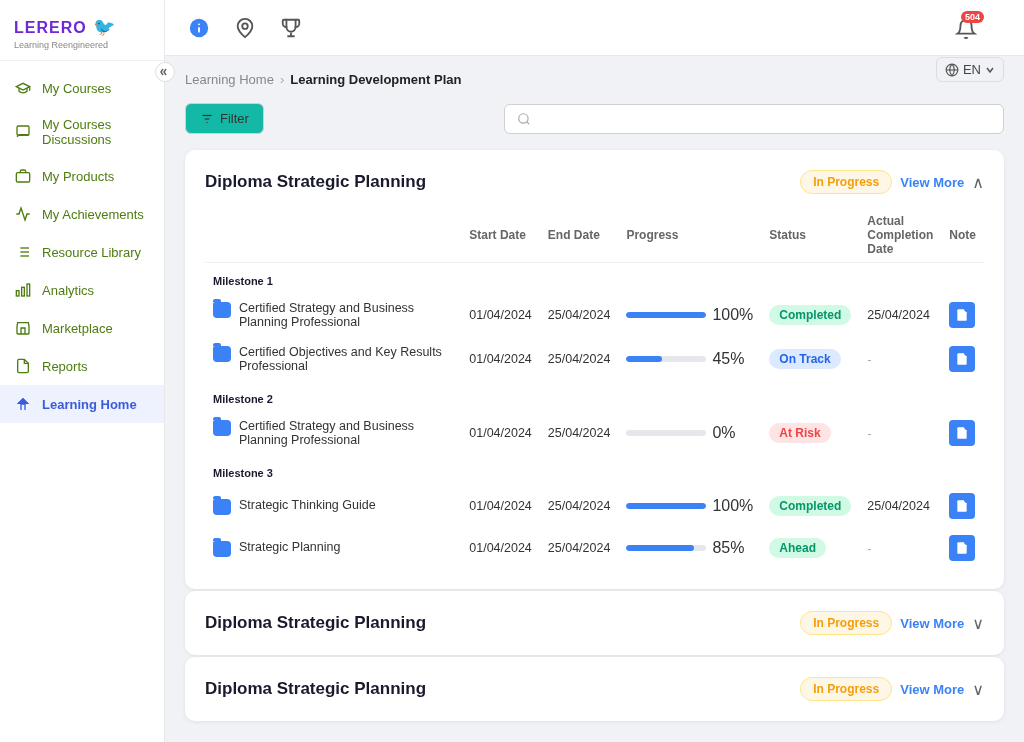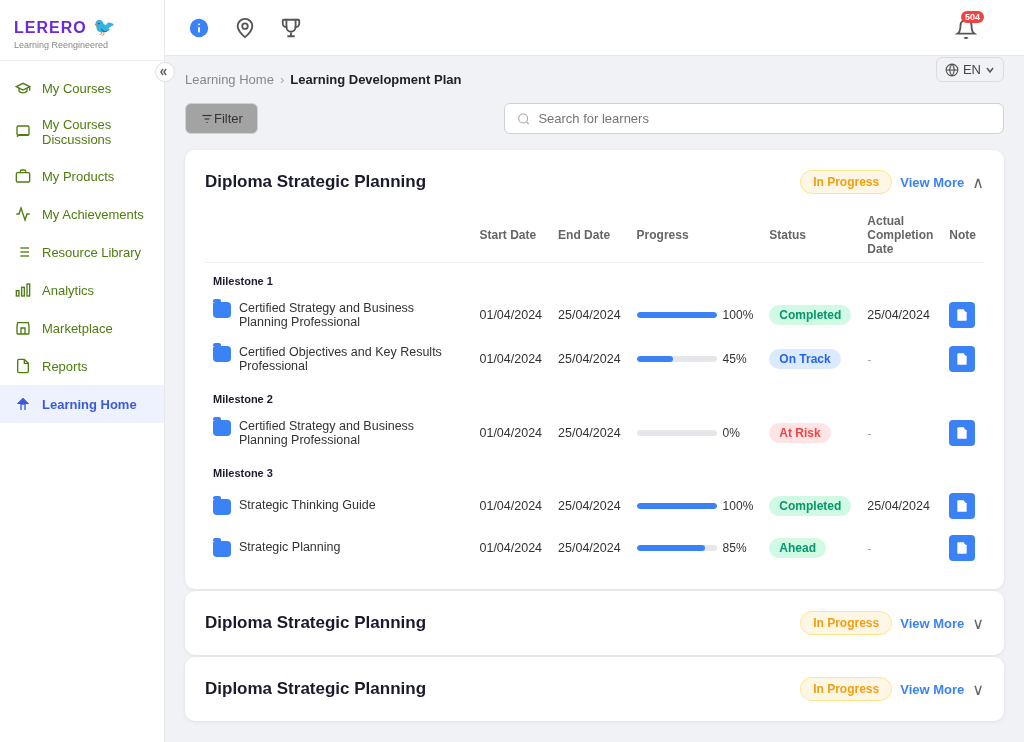--- a/index.html
+++ b/index.html
@@ -206,26 +206,27 @@
     
     .filter-row {
       display: flex;
       align-items: center;
       gap: 12px;
       margin-bottom: 16px;
     }
     .filter-btn {
       display: flex;
       align-items: center;
+      gap: 6px;
       border: 1px solid #d0d0d0;
       border-radius: 6px;
       padding: 7px 14px;
       font-size: 13px;
       color: #333;
-      background: #a3a3a3;
+      background: #14b8a6;
       cursor: pointer;
     }
     .search-box {
       flex: 1;
       display: flex;
       align-items: center;
       gap: 8px;
       border: 1px solid #d0d0d0;
       border-radius: 6px;
       padding: 7px 12px;
@@ -352,21 +353,21 @@
       background: #e5e7eb;
       border-radius: 3px;
       overflow: hidden;
     }
     .progress-bar-fill {
       height: 100%;
       border-radius: 3px;
       background: #3b82f6;
     }
     .progress-text {
-      font-size: 12px;
+      font-size: 16px;
       color: #333;
       min-width: 30px;
     }
     .row-status {
       padding: 3px 10px;
       border-radius: 12px;
       font-size: 12px;
       font-weight: 600;
     }
     .status-completed { background: #d1fae5; color: #059669; }
@@ -577,21 +578,20 @@
             <line x1="8" y1="12" x2="16" y2="12"></line>
             <line x1="11" y1="18" x2="13" y2="18"></line>
           </svg>
         <span>Filter</span>
       </button>
       <div class="search-box">
         <svg width="14" height="14" viewBox="0 0 24 24" fill="none" stroke="#aaa" stroke-width="2">
             <circle cx="11" cy="11" r="8"></circle>
             <line x1="21" y1="21" x2="16.65" y2="16.65"></line>
           </svg>
-        <input type="text" placeholder="Search for learners" style="">
       </div>
     </div>
 
     <div class="card">
       <div class="card-header">
         <span class="card-title">Diploma Strategic Planning</span>
         <div class="card-header-right">
           <span class="status-badge status-in-progress">In Progress</span>
           <button class="view-more-btn">View More</button>
           <span class="collapse-btn">∧</span>

